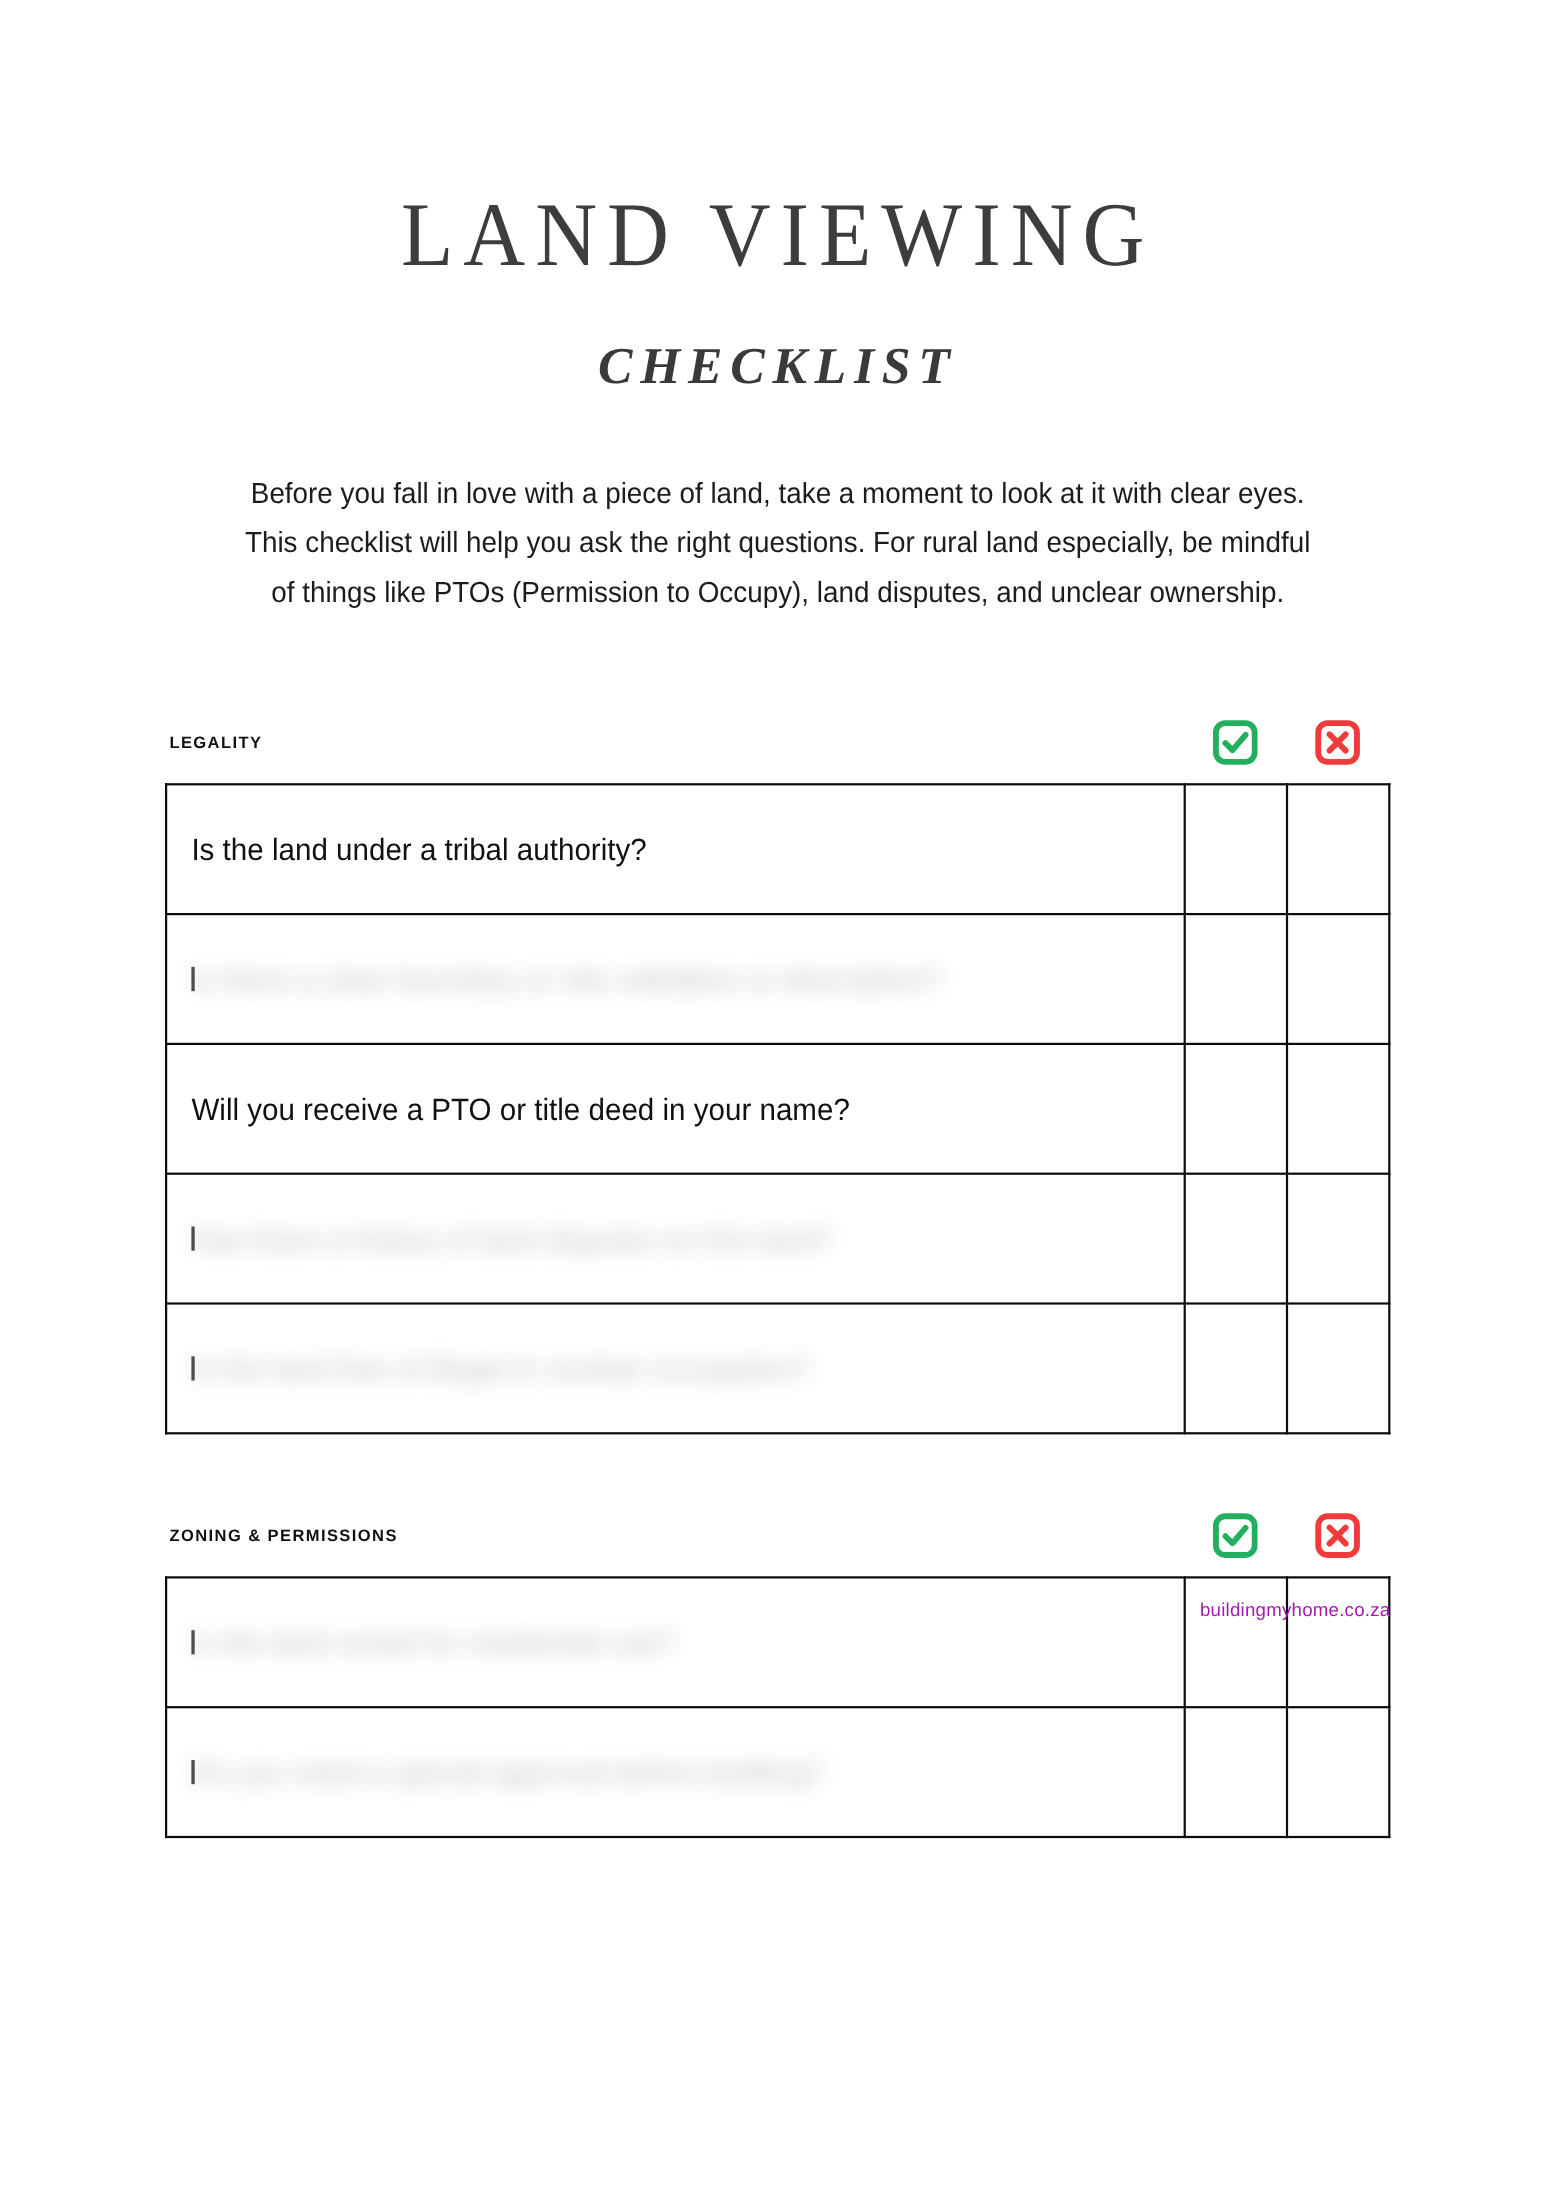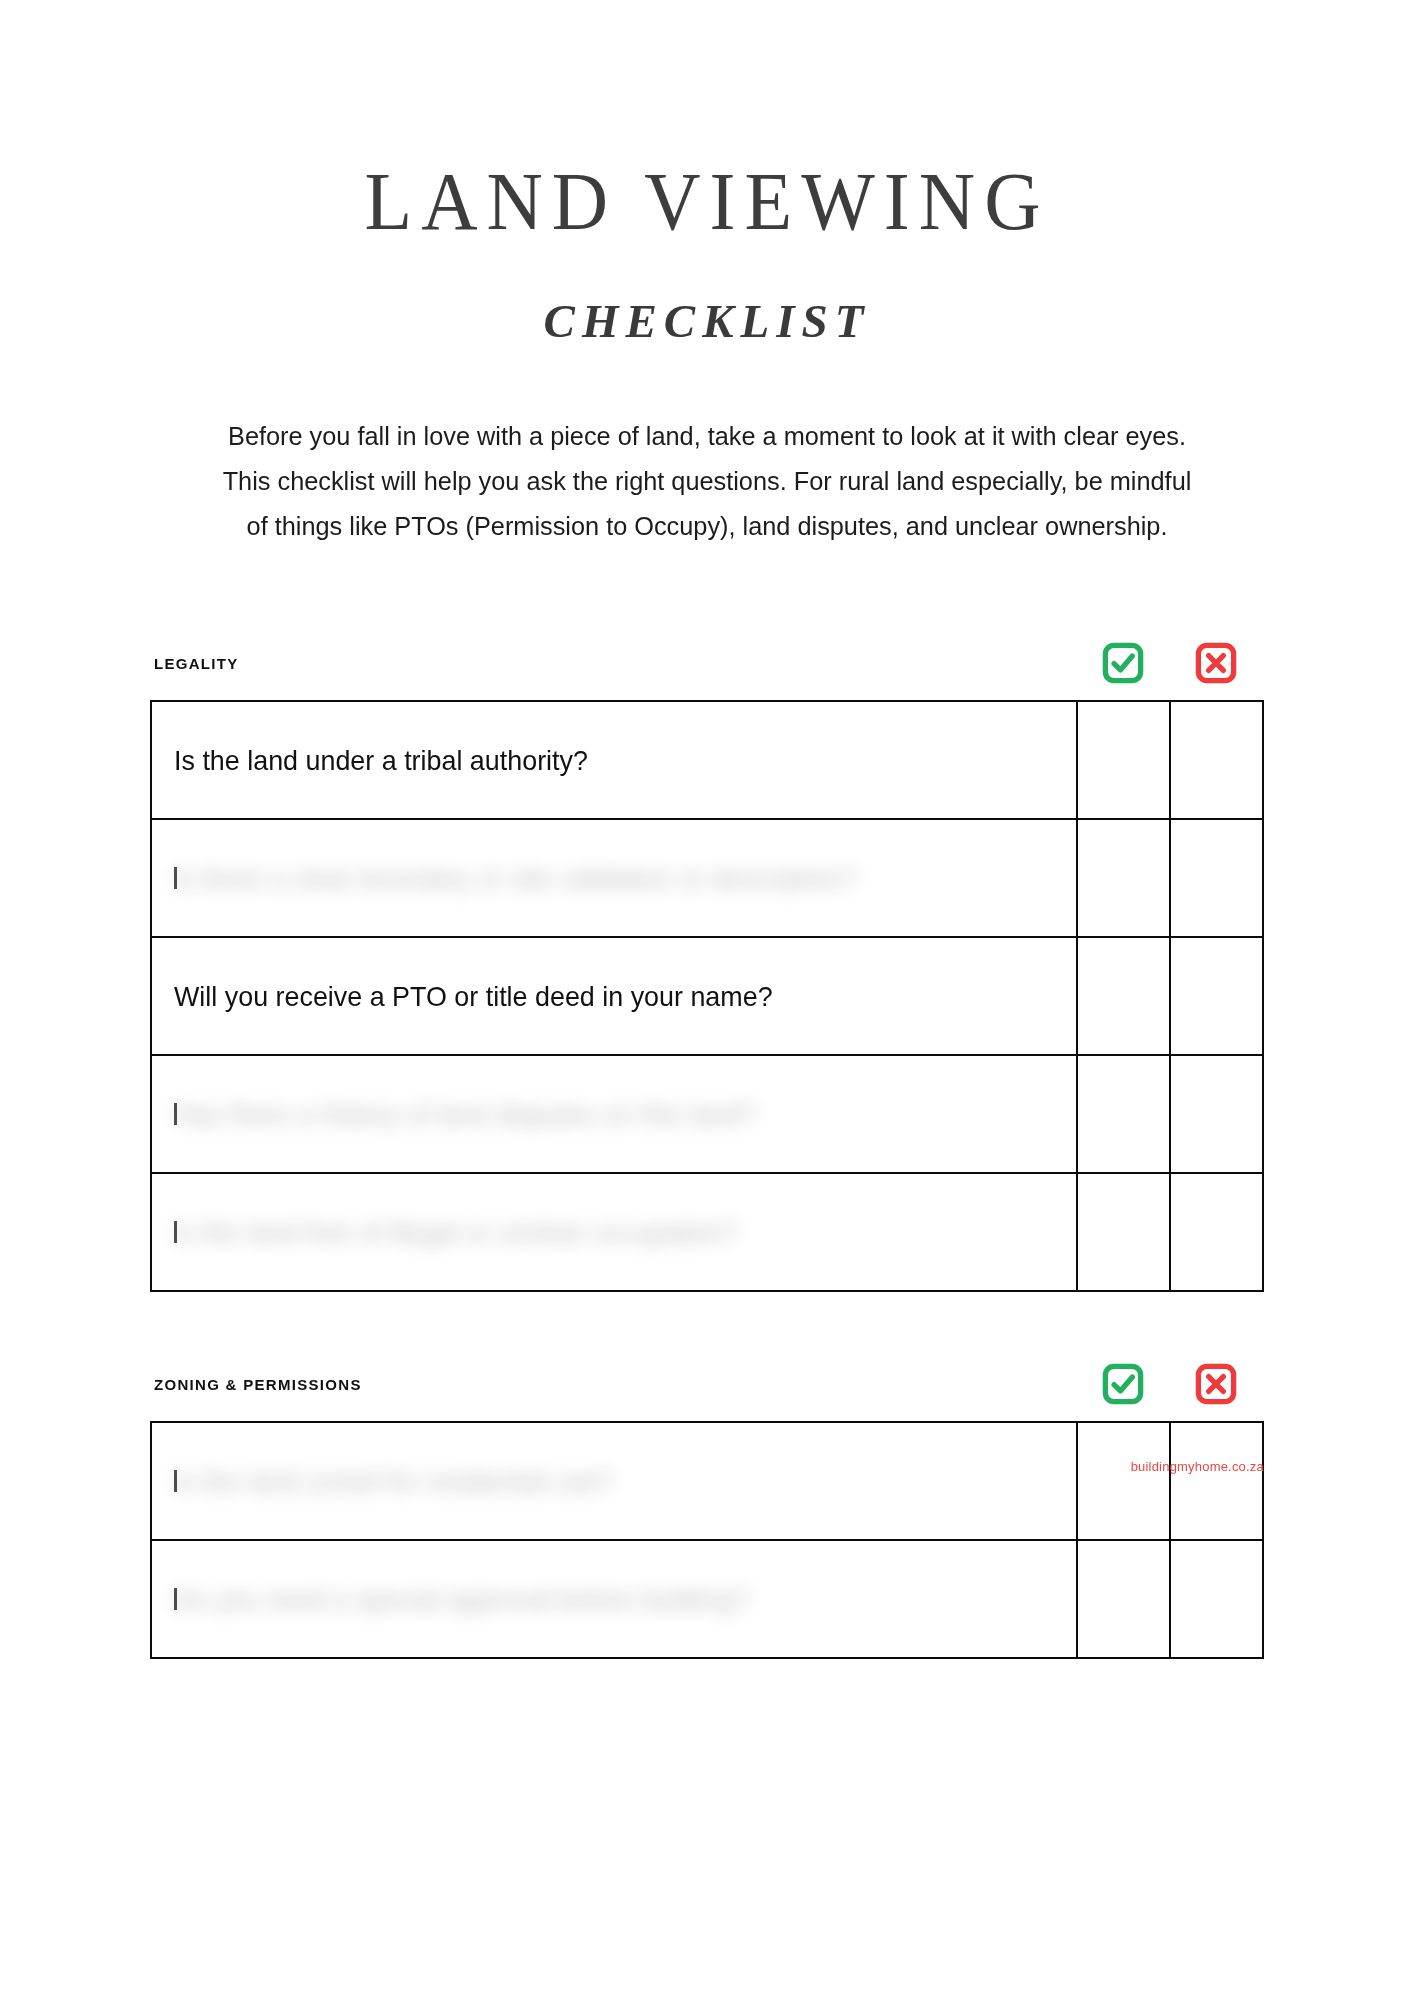--- a/index.html
+++ b/index.html
@@ -14,21 +14,21 @@
     font-family: "Liberation Sans", sans-serif;
     position: relative;
     overflow: hidden;
   }
 
   .page {
     width: 1414px;
     height: 1556px;
     background: #ffffff;
     position: relative;
-    padding: 0 150px;
+    padding: 12px 150px;
   }
 
   
   .header {
     text-align: center;
     padding-top: 160px;
   }
 
   .main-title {
     font-family: "Liberation Serif", serif;
@@ -148,22 +148,22 @@
     height: 22px;
     background: #2f2f2f;
     opacity: 0.85;
   }
 
   
   .footer {
     position: absolute;
     right: 150px;
     bottom: 82px;
-    font-size: 13px;
-    color: #ef4444;
+    font-size: 17px;
+    color: #a21caf;
     letter-spacing: 0.2px;
   }
 </style>
 </head>
 <body>
 
 <div class="page">
 
   <div class="header">
     <div class="main-title">LAND VIEWING</div>

